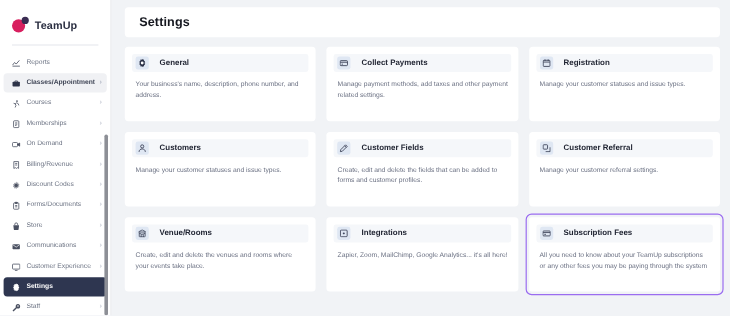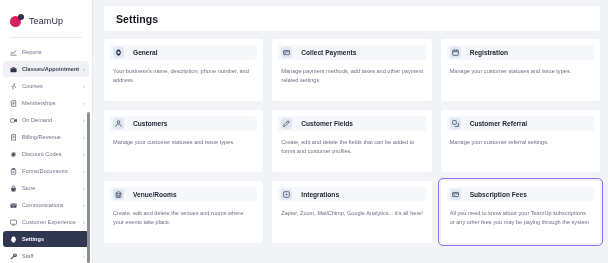--- a/index.html
+++ b/index.html
@@ -31,21 +31,21 @@
     position: absolute; left: 0; top: 2px;
     width: 11px; height: 11px; border-radius: 50%;
     background: #d81f5f;
   }
   .logo-mark .small {
     position: absolute; left: 8px; top: 0px;
     width: 6px; height: 6px; border-radius: 50%;
     background: #3a2b52;
   }
   .brand-name {
-    font-size: 9px; font-weight: normal; color: #2b2f42;
+    font-size: 9px; font-weight: bold; color: #2b2f42;
     letter-spacing: .1px;
   }
   .brand-divider {
     margin: 5px 10px 4px 10px;
     height: 1px; background: #e8eaee;
   }
 
   .nav { padding: 2px 0 0 0; }
   .nav-item {
     display: flex; align-items: center;

